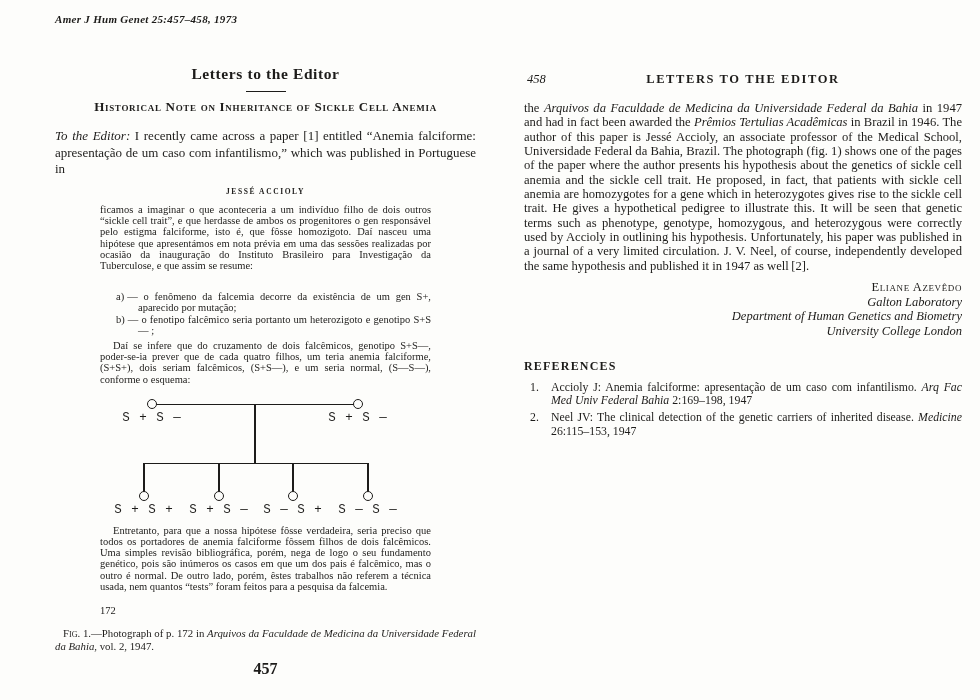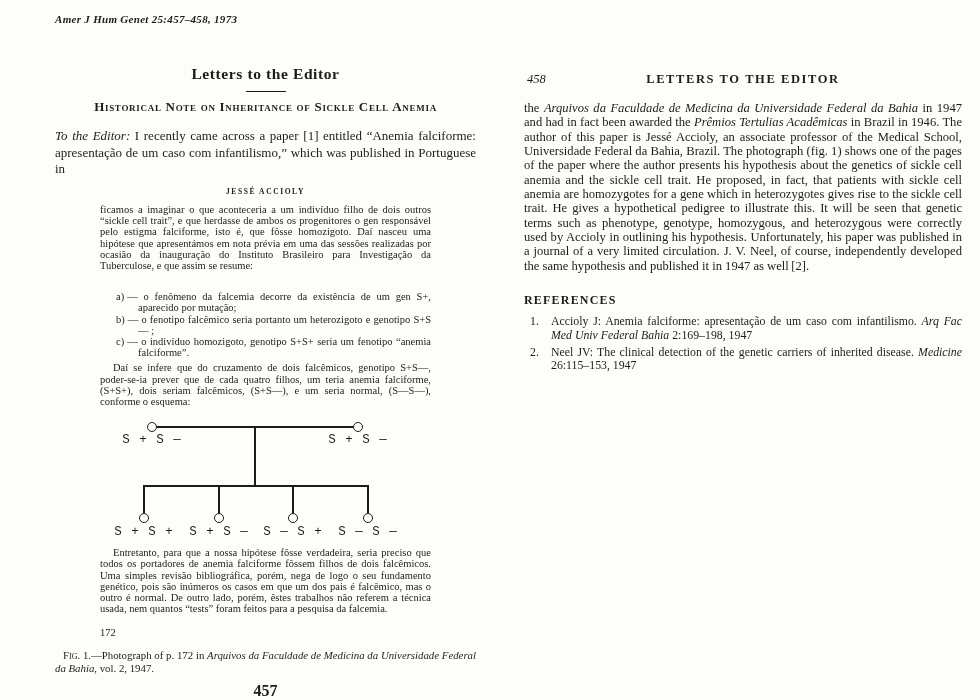--- a/index.html
+++ b/index.html
@@ -88,21 +88,20 @@
 
     <p class="intro"><span class="salutation">To the Editor:</span><span> I recently came across a paper [1] entitled “Anemia falciforme: apresentação de um caso com infantilismo,” which was published in Portuguese in</span></p>
 
     <div class="figure-photo">
       <div class="fig-author">JESSÉ ACCIOLY</div>
       <p class="fig-para">ficamos a imaginar o que aconteceria a um indivíduo filho de dois outros “sickle cell trait”, e que herdasse de ambos os progenitores o gen responsável pelo estigma falciforme, isto é, que fôsse homozigoto. Daí nasceu uma hipótese que apresentámos em nota prévia em uma das sessões realizadas por ocasião da inauguração do Instituto Brasileiro para Investigação da Tuberculose, e que assim se resume:</p>
 
       <div class="fig-list">
         <div class="fig-item"><span class="fig-marker">a)</span><span>— o fenômeno da falcemia decorre da existência de um gen S+, aparecido por mutação;</span></div>
         <div class="fig-item"><span class="fig-marker">b)</span><span>— o fenotipo falcêmico seria portanto um heterozigoto e genotipo S+S— ;</span></div>
-        <div class="fig-item"><span class="fig-marker">c)</span><span>— o indivíduo homozigoto, genotipo S+S+ seria um fenotipo “anemia falciforme”.</span></div>
       </div>
 
       <p class="fig-para indent">Daí se infere que do cruzamento de dois falcêmicos, genotipo S+S—, poder-se-ia prever que de cada quatro filhos, um teria anemia falciforme, (S+S+), dois seriam falcêmicos, (S+S—), e um seria normal, (S—S—), conforme o esquema:</p>
 
       <div class="pedigree">
         <div class="ped-line l-parents"></div>
         <div class="ped-line l-vcenter"></div>
         <div class="ped-line l-sibs"></div>
         <div class="ped-line l-vc1"></div>
         <div class="ped-line l-vc2"></div>
@@ -132,20 +131,26 @@
   </div>
 
   <div id="right-page">
     <div class="running-head">
       <span class="rh-folio">458</span>
       <span class="rh-title">LETTERS TO THE EDITOR</span>
     </div>
 
     <p class="rp-body"><span>the </span><span style="font-style: italic;">Arquivos da Faculdade de Medicina da Universidade Federal da Bahia</span><span> in 1947 and had in fact been awarded the </span><span style="font-style: italic;">Prêmios Tertulias Acadêmicas</span><span> in Brazil in 1946. The author of this paper is Jessé Accioly, an associate professor of the Medical School, Universidade Federal da Bahia, Brazil. The photograph (fig. 1) shows one of the pages of the paper where the author presents his hypothesis about the genetics of sickle cell anemia and the sickle cell trait. He proposed, in fact, that patients with sickle cell anemia are homozygotes for a gene which in heterozygotes gives rise to the sickle cell trait. He gives a hypothetical pedigree to illustrate this. It will be seen that genetic terms such as phenotype, genotype, homozygous, and heterozygous were correctly used by Accioly in outlining his hypothesis. Unfortunately, his paper was published in a journal of a very limited circulation. J. V. Neel, of course, independently developed the same hypothesis and published it in 1947 as well [2].</span></p>
 
+    <div class="signature">
+      <div class="sig-name">Eliane Azevêdo</div>
+      <div class="sig-line">Galton Laboratory</div>
+      <div class="sig-line">Department of Human Genetics and Biometry</div>
+      <div class="sig-line">University College London</div>
+    </div>
 
     <div class="refs-heading">REFERENCES</div>
     <div class="ref-list">
       <div class="ref-item"><span class="ref-num">1.</span><span><span>Accioly J: Anemia falciforme: apresentação de um caso com infantilismo. </span><span style="font-style: italic;">Arq Fac Med Univ Federal Bahia</span><span> 2:169–198, 1947</span></span></div>
       <div class="ref-item"><span class="ref-num">2.</span><span><span>Neel JV: The clinical detection of the genetic carriers of inherited disease. </span><span style="font-style: italic;">Medicine</span><span> 26:115–153, 1947</span></span></div>
     </div>
   </div>
 
 </div>
 

